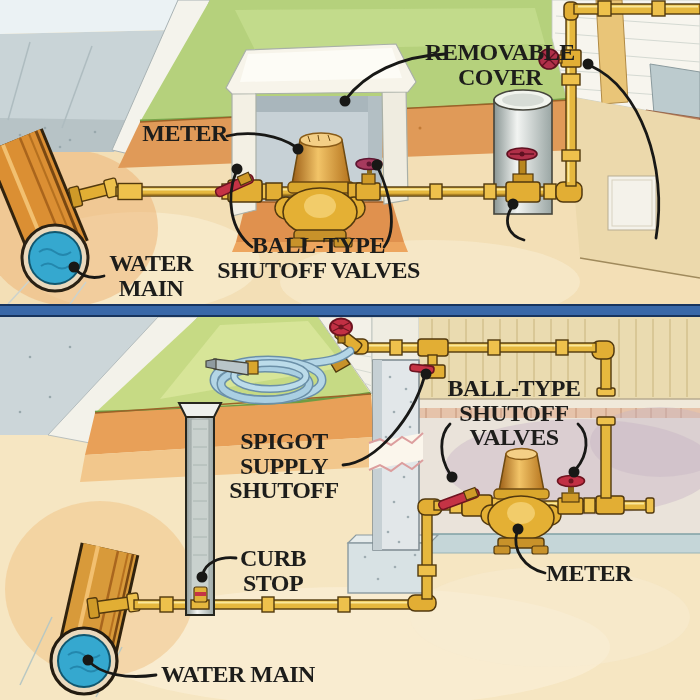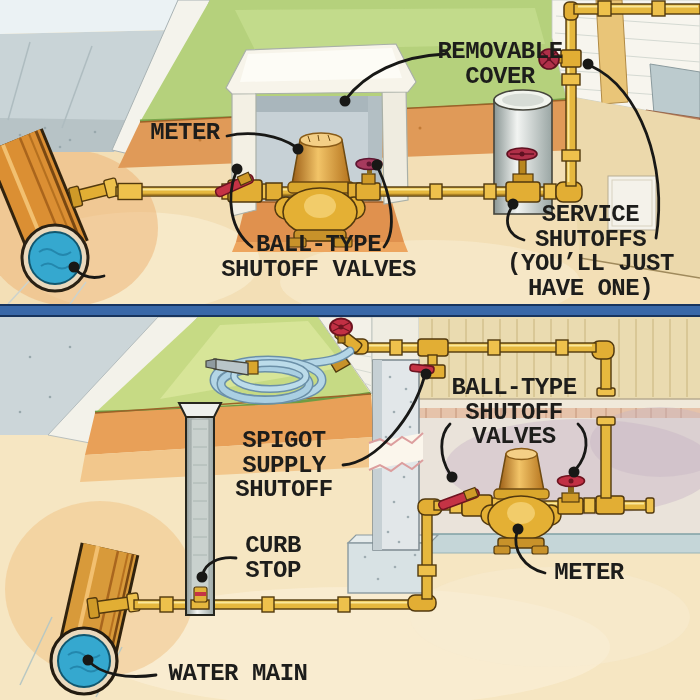--- a/index.html
+++ b/index.html
@@ -1,17 +1,17 @@
 <!DOCTYPE html>
 <html><head>
 <meta charset="utf-8">
 <style>
   html,body{margin:0;padding:0;background:#ffffff;}
   .stage{position:relative;width:700px;height:700px;overflow:hidden;background:#737373;
-         font-family:Liberation Mono, monospace;}
+         font-family:Liberation Serif, serif;}
   .stage svg{position:absolute;left:0;display:block;}
   #svg-top{top:0;}
   #divider{position:absolute;top:304px;left:0;width:700px;height:13px;background:#3968a8;
            border-top:2px solid #17345e;border-bottom:2px solid #17345e;box-sizing:border-box;}
   #svg-bottom{top:317px;}
   .label{position:absolute;font-weight:700;font-size:24px;line-height:1.03;letter-spacing:-0.5px;
          color:#1d1d1b;white-space:pre;text-align:center;pointer-events:none;}
   
   .pipe{fill:#e6b83e;stroke:#52390e;stroke-width:1.4;}
   .coupling{fill:#eec14c;stroke:#52390e;stroke-width:1.4;}
@@ -543,34 +543,32 @@
   </svg>
 
   <div class="label" style="left:400px;top:40px;width:200px;">REMOVABLE
 COVER</div>
 
   <div class="label" style="left:140px;top:121px;width:90px;">METER</div>
 
   <div class="label" style="left:206px;top:233px;width:225px;">BALL-TYPE
 SHUTOFF VALVES</div>
 
-
-  <div class="label" style="left:498px;top:203px;width:185px;">SERVICE
-SHUTOFFS
-(YOU’LL JUST
-HAVE ONE)</div>
+  <div class="label" style="left:96px;top:251px;width:110px;">WATER
+MAIN</div>
+
 
   <div class="label" style="left:446px;top:376px;width:136px;">BALL-TYPE
 SHUTOFF
 VALVES</div>
 
   <div class="label" style="left:226px;top:429px;width:116px;">SPIGOT
 SUPPLY
 SHUTOFF</div>
 
-  <div class="label" style="left:234px;top:534px;width:78px;text-align:center;">CURB
+  <div class="label" style="left:234px;top:546px;width:78px;text-align:center;">CURB
 STOP</div>
 
   <div class="label" style="left:546px;top:561px;width:86px;">METER</div>
 
   <div class="label" style="left:158px;top:662px;width:160px;">WATER MAIN</div>
 
 </div>
 
 </body></html>

